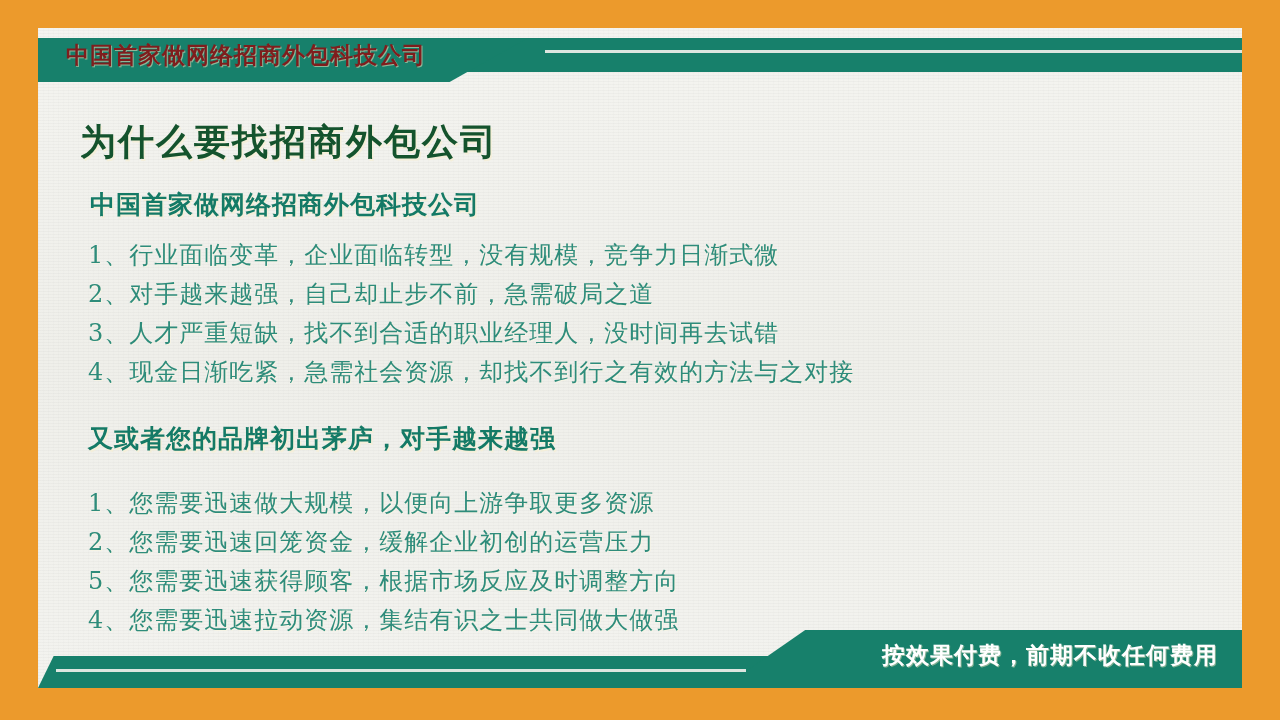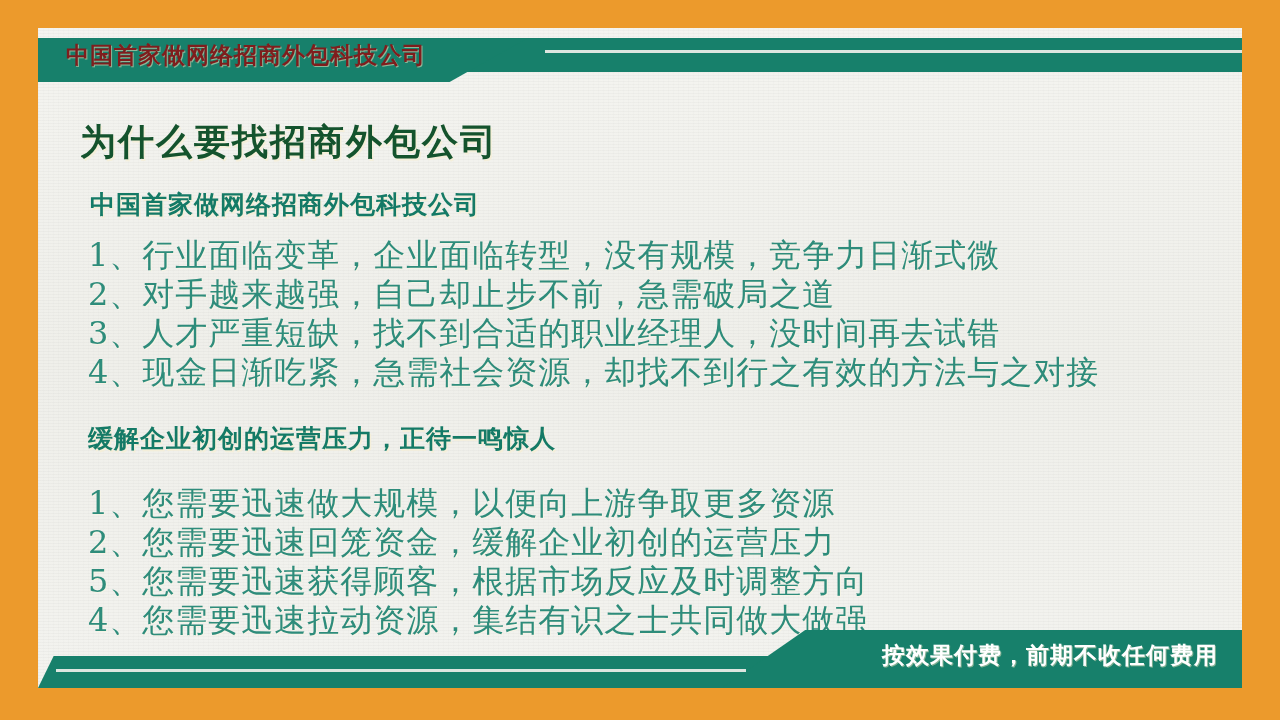--- a/index.html
+++ b/index.html
@@ -105,21 +105,21 @@
     white-space: nowrap;
     text-shadow: 1.5px 1.5px 0 rgba(245,238,215,0.9);
   }
   .sec-head.s1 { left: 90px; top: 188px; }
   .sec-head.s2 { left: 88px; top: 422px; }
 
   
   .lines {
     position: absolute;
     font-family: "DejaVu Serif", "Liberation Serif", serif;
-    font-size: 32px;
+    font-size: 24px;
     color: #2E8C7B;
     letter-spacing: 1px;
     white-space: nowrap;
   }
   .lines.g1 { left: 88px; top: 236px; }
   .lines.g2 { left: 88px; top: 476px; margin-top: 8px; }
   .lines .row {
     height: 39px;
     line-height: 39px;
     text-shadow: 1px 1px 0 rgba(248,244,228,0.85);
@@ -187,21 +187,21 @@
 
   <div class="sec-head s1">中国首家做网络招商外包科技公司</div>
 
   <div class="lines g1">
     <div class="row">1、行业面临变革，企业面临转型，没有规模，竞争力日渐式微</div>
     <div class="row">2、对手越来越强，自己却止步不前，急需破局之道</div>
     <div class="row">3、人才严重短缺，找不到合适的职业经理人，没时间再去试错</div>
     <div class="row">4、现金日渐吃紧，急需社会资源，却找不到行之有效的方法与之对接</div>
   </div>
 
-  <div class="sec-head s2">缓解企业初创的运营压力，正待一鸣惊人</div>
+  <div class="sec-head s2">又或者您的品牌初出茅庐，对手越来越强</div>
 
   <div class="lines g2">
     <div class="row">1、您需要迅速做大规模，以便向上游争取更多资源</div>
     <div class="row">2、您需要迅速回笼资金，缓解企业初创的运营压力</div>
     <div class="row">5、您需要迅速获得顾客，根据市场反应及时调整方向</div>
     <div class="row">4、您需要迅速拉动资源，集结有识之士共同做大做强</div>
   </div>
 
   <div class="botbar-wrap">
     <div class="botbar-thin"></div>

